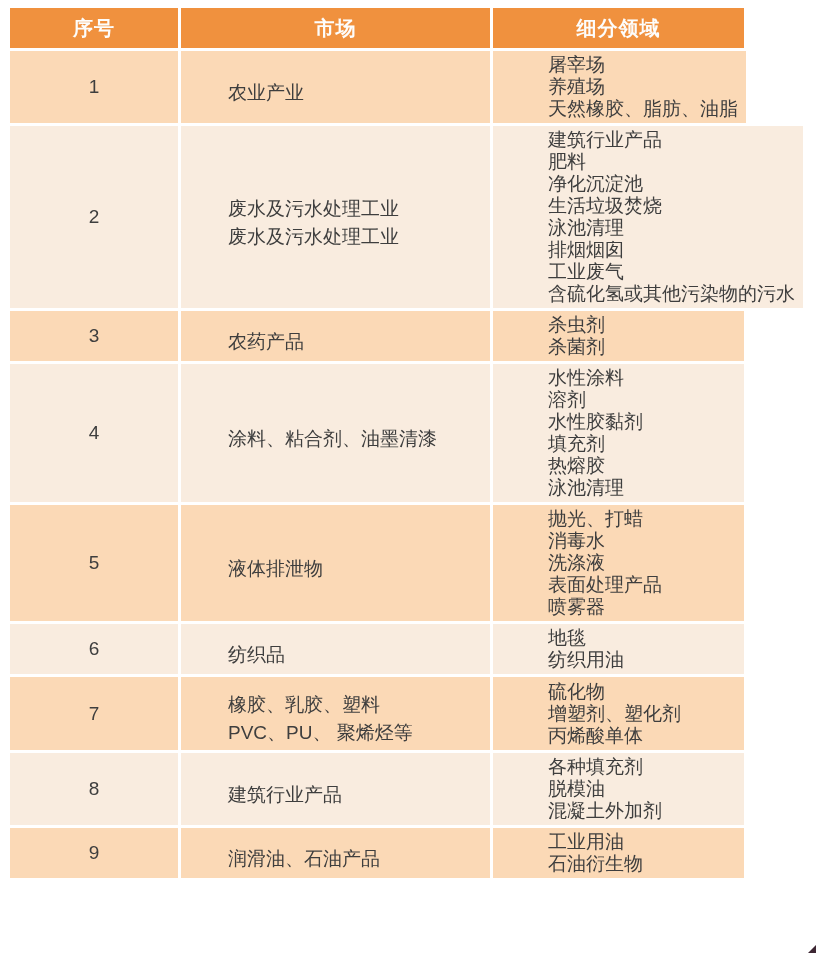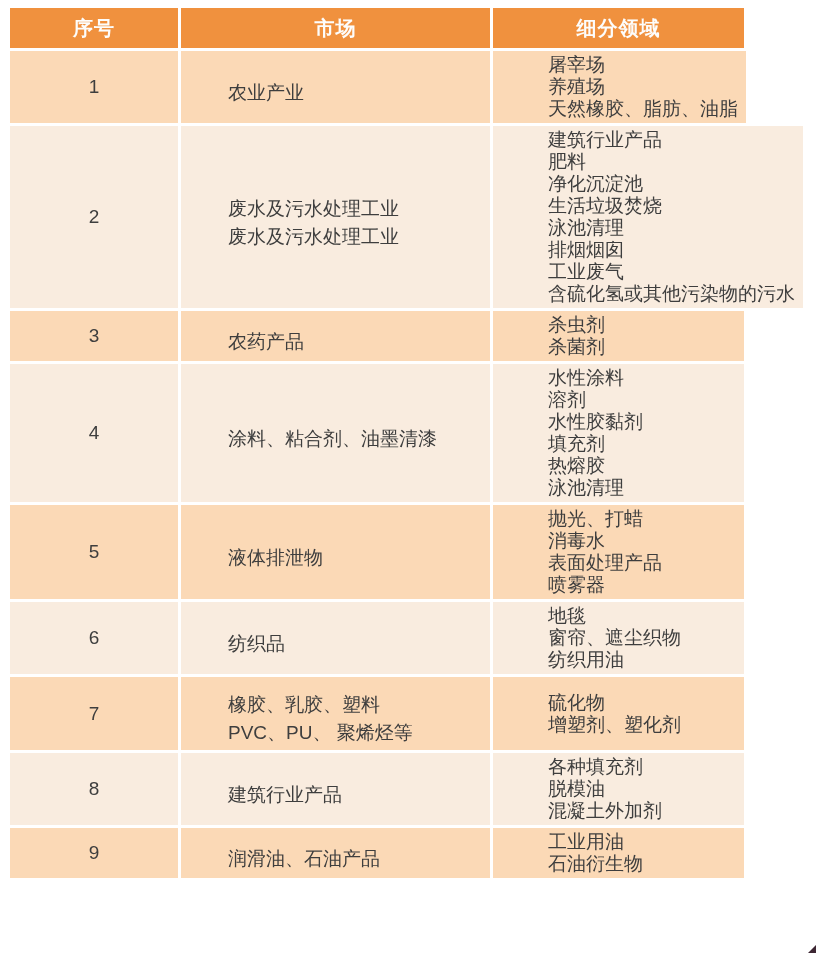--- a/index.html
+++ b/index.html
@@ -145,46 +145,47 @@
   </div>
 
   <div class="row body-row">
     <div class="cell col-no">5</div>
     <div class="cell col-market">
           <div class="line">液体排泄物</div>
         </div>
     <div class="cell col-seg">
           <div class="line">抛光、打蜡</div>
           <div class="line">消毒水</div>
+          <div class="line">洗涤液</div>
           <div class="line">表面处理产品</div>
           <div class="line">喷雾器</div>
         </div>
   </div>
 
   <div class="row body-row">
     <div class="cell col-no">6</div>
     <div class="cell col-market">
           <div class="line">纺织品</div>
         </div>
     <div class="cell col-seg">
           <div class="line">地毯</div>
-          <div class="line">窗帘、遮尘织物</div>
           <div class="line">纺织用油</div>
         </div>
   </div>
 
   <div class="row body-row">
     <div class="cell col-no">7</div>
     <div class="cell col-market">
           <div class="line">橡胶、乳胶、塑料</div>
           <div class="line">PVC、PU、 聚烯烃等</div>
         </div>
     <div class="cell col-seg">
           <div class="line">硫化物</div>
           <div class="line">增塑剂、塑化剂</div>
+          <div class="line">丙烯酸单体</div>
         </div>
   </div>
 
   <div class="row body-row">
     <div class="cell col-no">8</div>
     <div class="cell col-market">
           <div class="line">建筑行业产品</div>
         </div>
     <div class="cell col-seg">
           <div class="line">各种填充剂</div>

